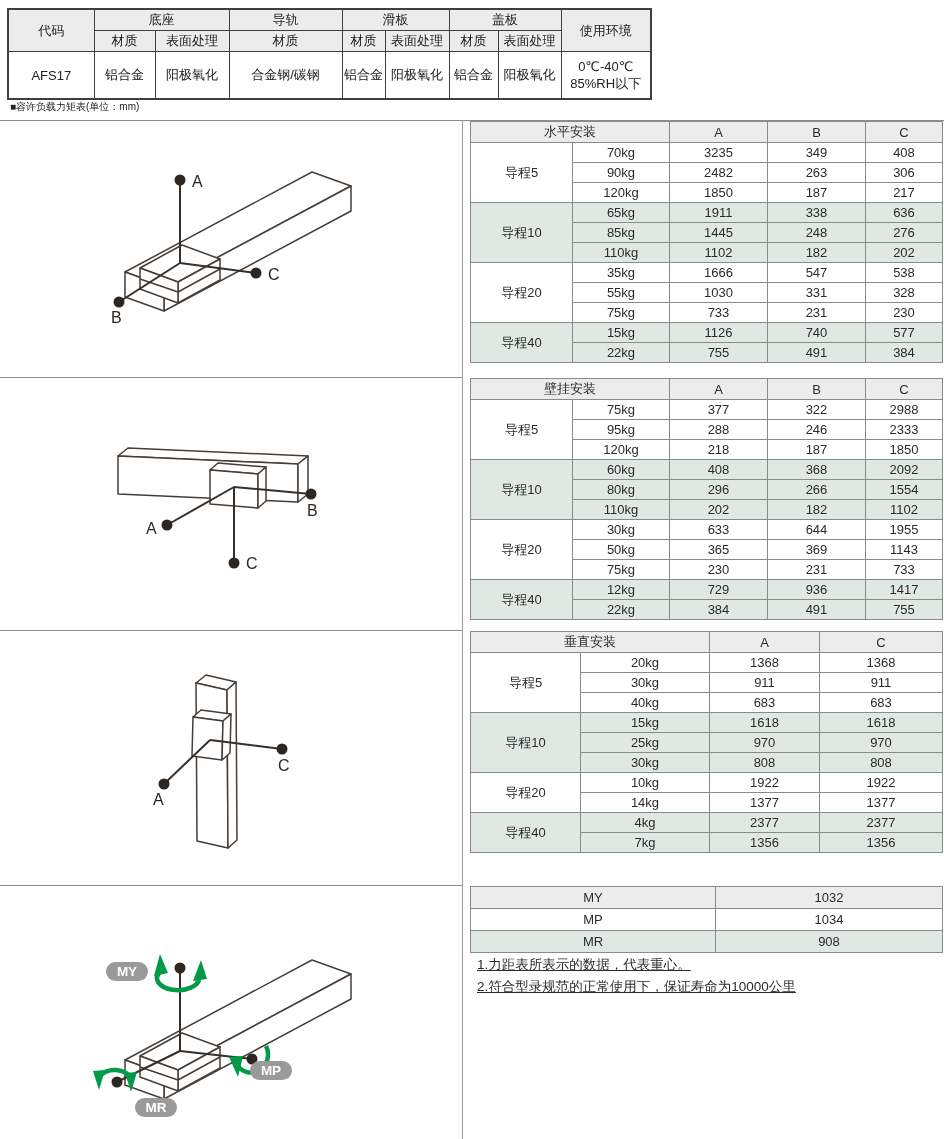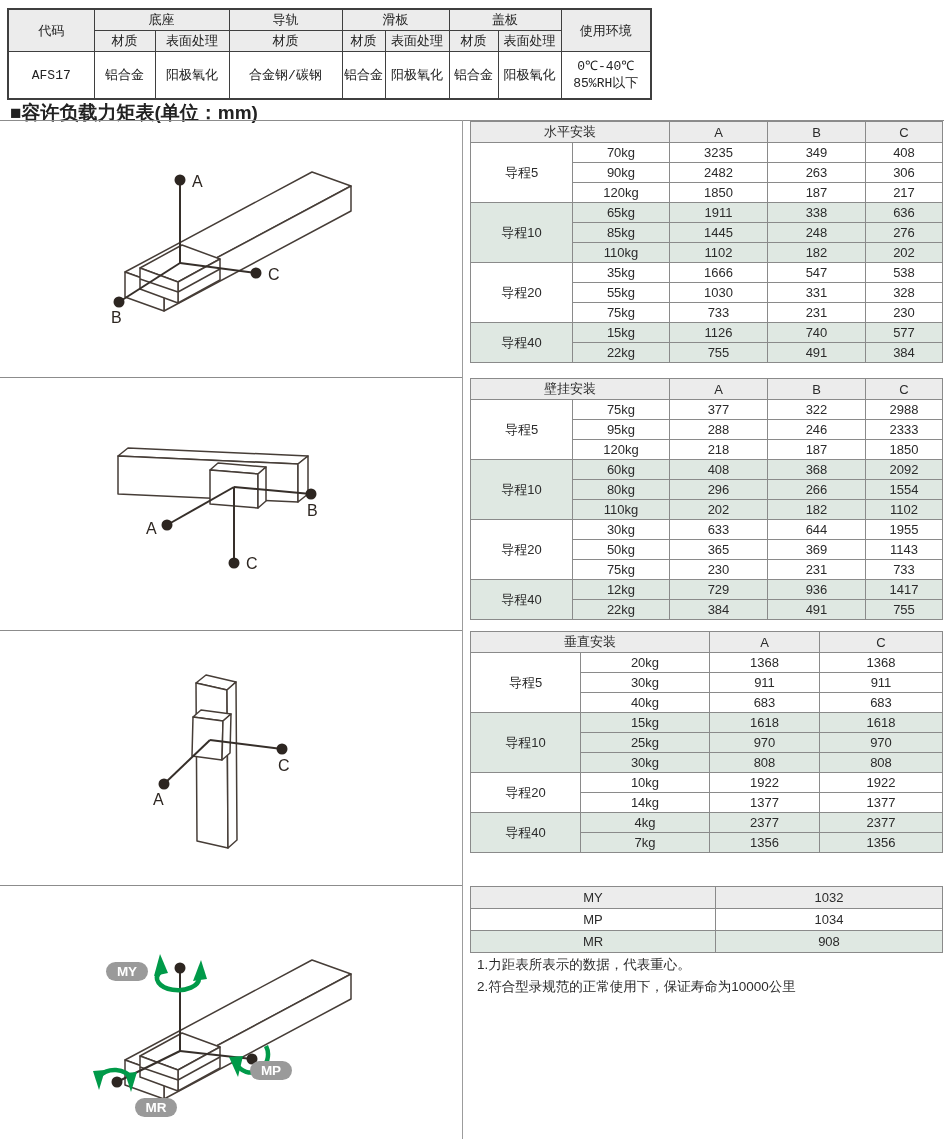--- a/index.html
+++ b/index.html
@@ -4,41 +4,41 @@
 <style>
   html,body{margin:0;padding:0;background:#fff;}
   .page{position:relative;width:944px;height:1139px;background:#fff;overflow:hidden;
         font-family:"Liberation Sans","DejaVu Sans",sans-serif;color:#2b2b2b;}
 
   
   .spec-table{position:absolute;left:7px;top:8px;border-collapse:collapse;table-layout:fixed;}
   .spec-table td{border:1px solid #3f3f3f;text-align:center;font-size:13px;padding:0;color:#222;}
   .spec-table tr.h td{background:#ececec;height:20px;}
   .spec-table tr.v td{height:46px;background:#fff;}
-  .spec-table{border:2px solid #3f3f3f;font-family:Liberation Mono, monospace;}
+  .spec-table{border:2px solid #3f3f3f;}
   .env-cell div{line-height:17px;text-align:center;}
 
-  .sec-title{position:absolute;left:10px;top:100px;font-size:19px;color:#222;font-weight:bold;}
+  .sec-title{position:absolute;left:10px;top:100px;font-size:10px;color:#222;}
 
   .sep{position:absolute;height:1px;background:#8c8c8c;}
   .vline{position:absolute;width:1px;background:#9c9c9c;}
 
   
   .load-table{position:absolute;border-collapse:collapse;table-layout:fixed;background:#fff;}
   .load-table td{border:1px solid #8a8a8a;text-align:center;font-size:13px;height:19px;padding:0;color:#2b2b2b;}
   .load-table tr.head td{background:#ececec;height:20px;margin-top:30px;}
   .load-table tr.shaded td{background:#dfe8e2;}
 
   .moment-table{position:absolute;border-collapse:collapse;table-layout:fixed;background:#fff;}
   .moment-table td{border:1px solid #8a8a8a;text-align:center;font-size:13px;height:21px;padding:0;color:#2b2b2b;}
   .moment-table tr.gray td{background:#ececec;}
   .moment-table tr.shaded td{background:#dfe8e2;}
 
   .notes{position:absolute;left:477px;top:954px;font-size:13.5px;line-height:22px;color:#2b2b2b;}
-  .notes div{white-space:nowrap;}
+  .notes div{white-space:nowrap;text-decoration:underline;}
 
   .diag{position:absolute;}
   .diag text{font-family:"Liberation Sans","DejaVu Sans",sans-serif;}
 </style>
 </head>
 <body>
 
 <div class="page">
 
   <table class="spec-table">

